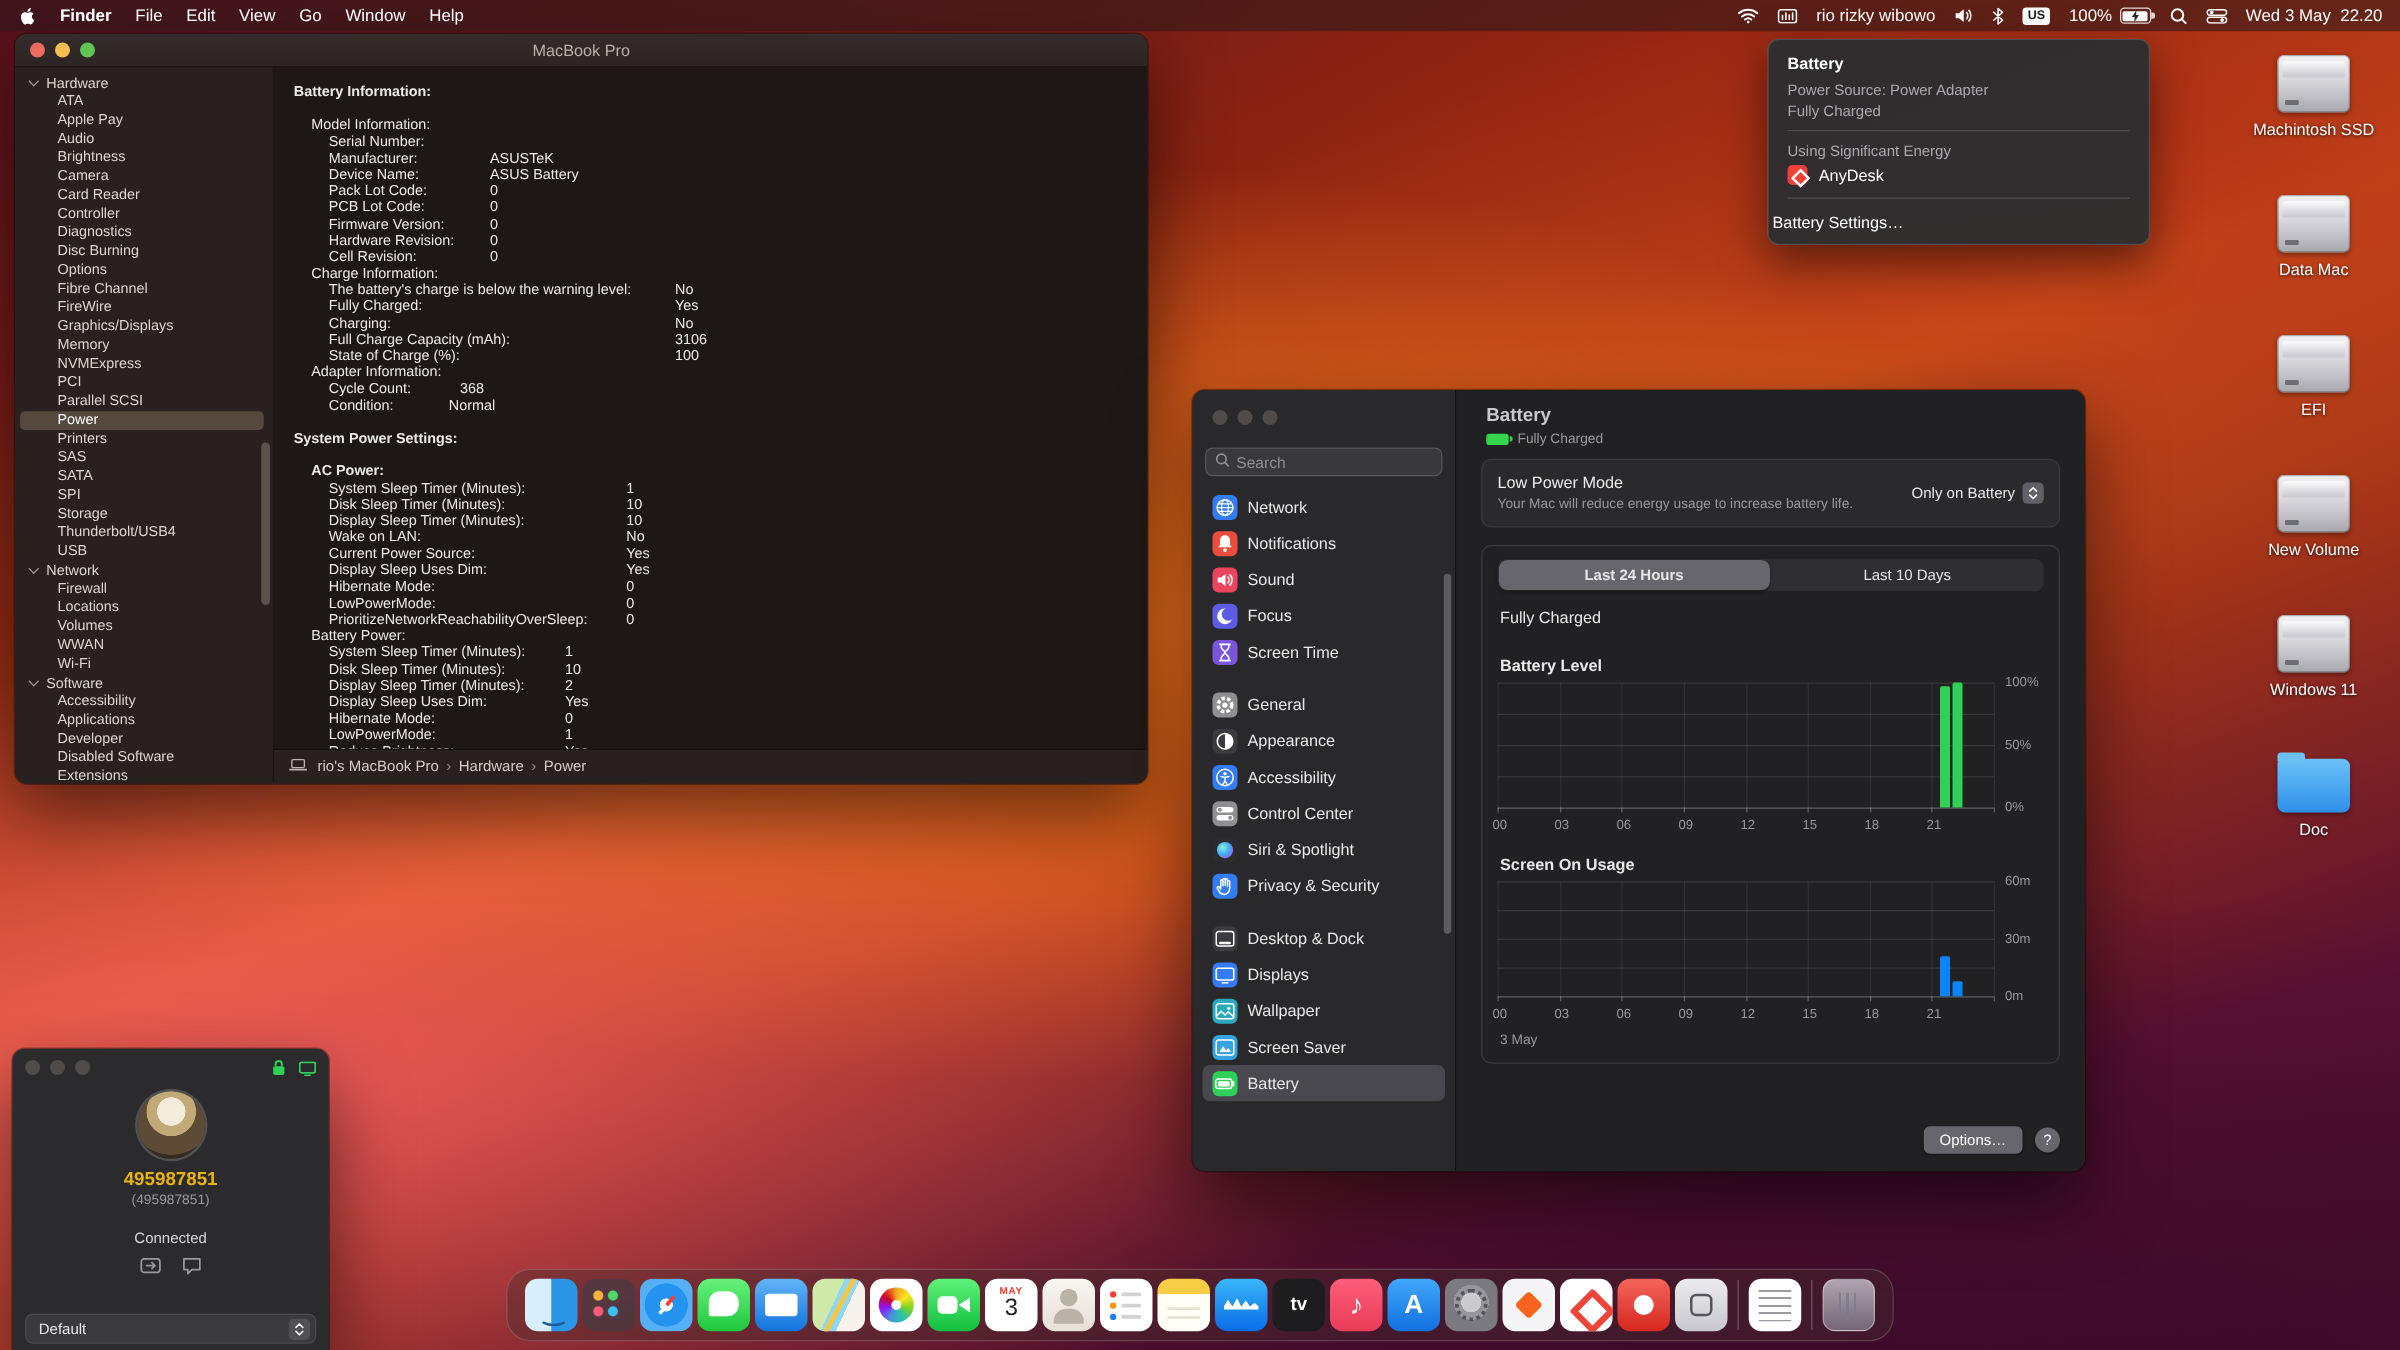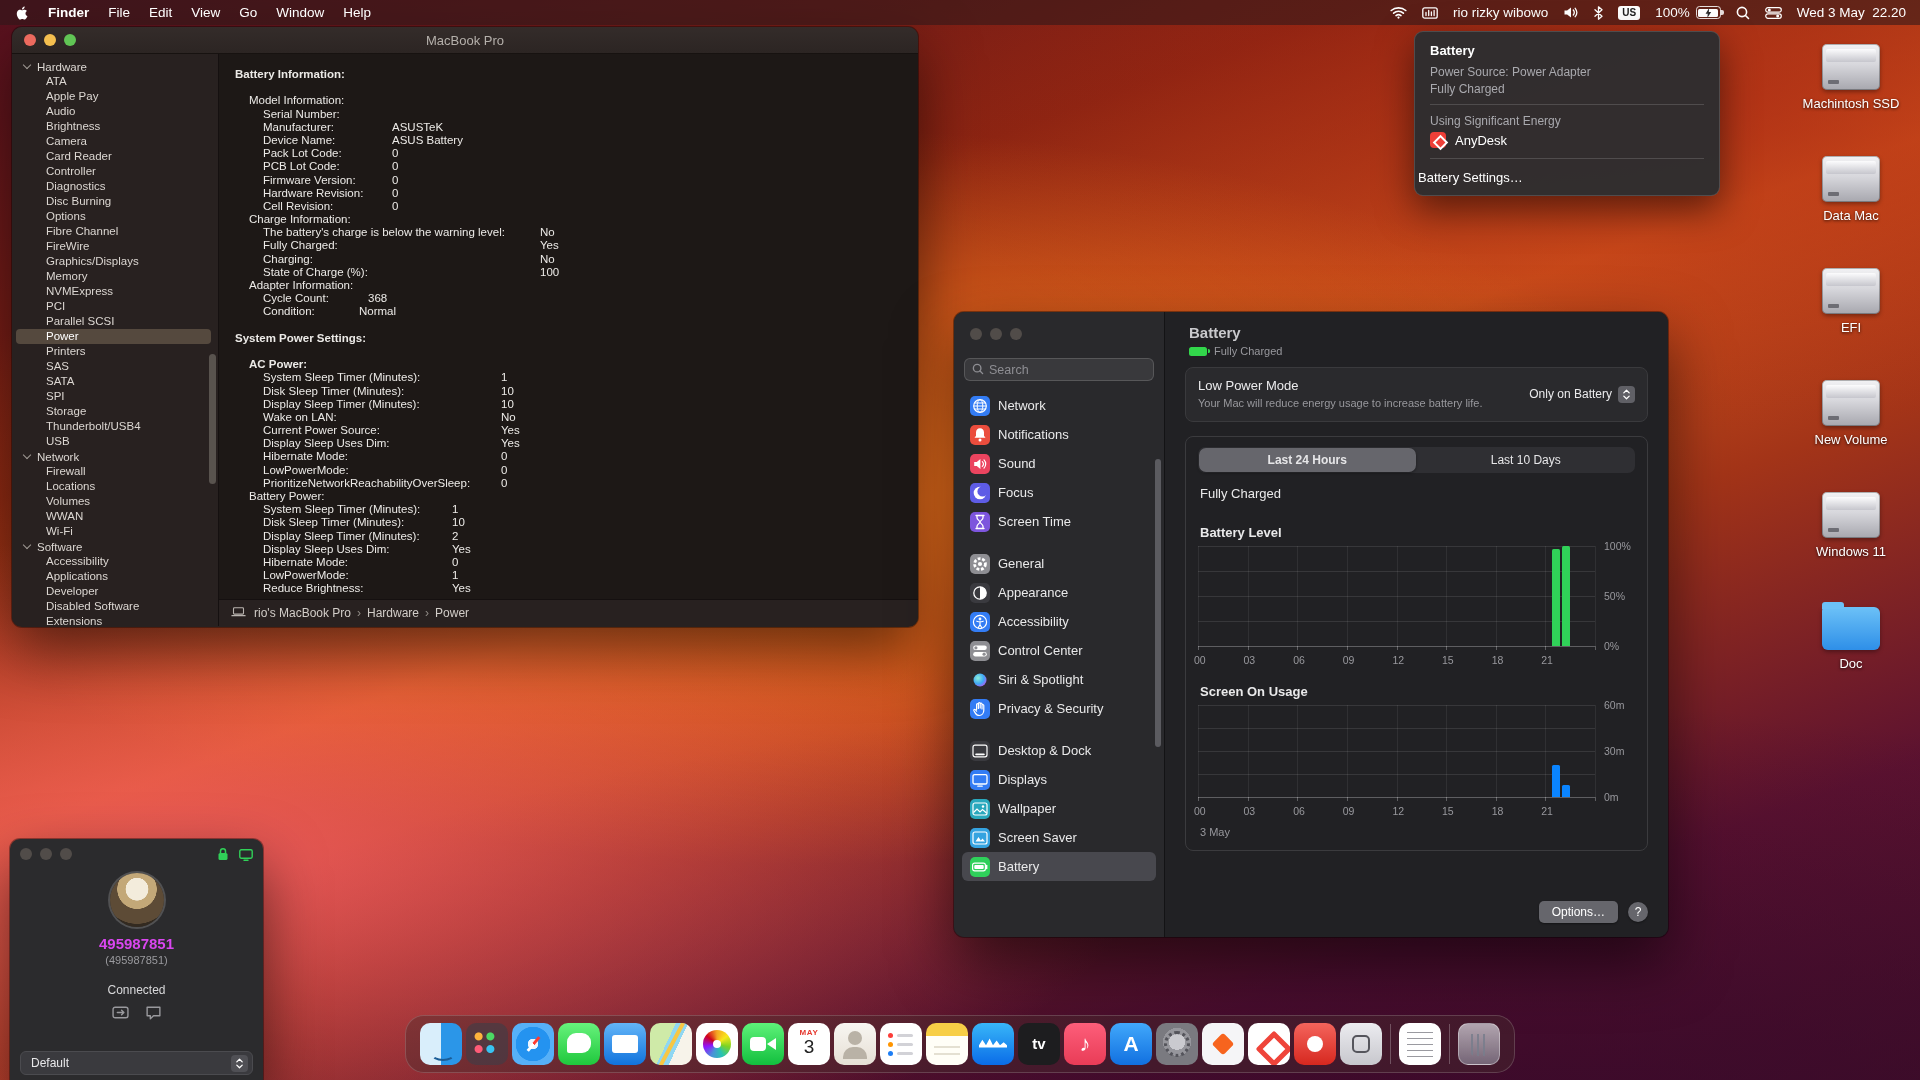--- a/index.html
+++ b/index.html
@@ -107,21 +107,21 @@
   .st-date{margin:7px 2px 0;font-size:11px;color:#98989d;}
   .st-footer{position:absolute;right:20px;bottom:14px;display:flex;align-items:center;gap:10px;}
   .st-options{background:#66666c;border:none;color:#fff;font-size:12px;padding:4px 13px;border-radius:5px;box-shadow:0 1px 2px rgba(0,0,0,.4);}
   .st-help{width:20px;height:20px;border-radius:50%;background:#66666c;border:none;color:#fff;font-size:12px;box-shadow:0 1px 2px rgba(0,0,0,.4);}
 
   
   .anydesk{left:10px;top:839px;width:253px;height:241px;background:#2b2b2d;border-radius:10px 10px 0 0;z-index:12;}
   .ad-bar{height:30px;display:flex;align-items:center;padding:0 10px;position:relative;}
   .ad-icons{position:absolute;right:10px;top:8px;display:flex;gap:10px;align-items:center;}
   .ad-avatar{width:54px;height:54px;border-radius:50%;margin:4px auto 0;background:radial-gradient(circle at 50% 30%,#f3ecdc 0 24%,#c3a878 25% 42%,#5d4b36 43% 74%,#332a20 75%);box-shadow:0 0 0 2px rgba(255,255,255,.18);}
-  .ad-id{text-align:center;font-size:15px;font-weight:700;color:#d946ef;margin-top:8px;}
+  .ad-id{text-align:center;font-size:15px;font-weight:700;color:#eab308;margin-top:8px;}
   .ad-alias{text-align:center;font-size:11px;color:#9a9a9e;margin-top:2px;}
   .ad-status{text-align:center;font-size:12px;color:#d8d8da;margin-top:17px;}
   .ad-actions{display:flex;justify-content:center;gap:16px;margin-top:8px;}
   .ad-select{position:absolute;left:10px;right:10px;top:212px;height:24px;background:#3a3a3e;border:1px solid #4b4b4f;border-radius:6px;display:flex;align-items:center;justify-content:space-between;padding:0 4px 0 10px;font-size:12px;color:#e8e8ea;}
 
   
   .desktop-icons{position:absolute;top:40px;right:4px;width:130px;z-index:3;}
   .dt-cell{height:112px;display:flex;flex-direction:column;align-items:center;}
   .dt-label{margin-top:6px;font-size:13px;color:#fff;text-shadow:0 1px 3px rgba(0,0,0,.8);white-space:nowrap;}
   .icon-drive{width:58px;height:46px;border-radius:5px;margin-top:4px;background:linear-gradient(180deg,#f2f2f4 0%,#d7d7dc 45%,#a7a7ae 100%);position:relative;box-shadow:inset 0 0 0 1px rgba(0,0,0,.28),0 2px 4px rgba(0,0,0,.35);}
@@ -338,20 +338,21 @@
               <div class="si-line"><span class="si-lab" style="margin-left: 28px;">Device Name:</span><span class="si-val" style="left: 157px;">ASUS Battery</span></div>
               <div class="si-line"><span class="si-lab" style="margin-left: 28px;">Pack Lot Code:</span><span class="si-val" style="left: 157px;">0</span></div>
               <div class="si-line"><span class="si-lab" style="margin-left: 28px;">PCB Lot Code:</span><span class="si-val" style="left: 157px;">0</span></div>
               <div class="si-line"><span class="si-lab" style="margin-left: 28px;">Firmware Version:</span><span class="si-val" style="left: 157px;">0</span></div>
               <div class="si-line"><span class="si-lab" style="margin-left: 28px;">Hardware Revision:</span><span class="si-val" style="left: 157px;">0</span></div>
               <div class="si-line"><span class="si-lab" style="margin-left: 28px;">Cell Revision:</span><span class="si-val" style="left: 157px;">0</span></div>
               <div class="si-line"><span class="si-lab" style="margin-left: 14px;">Charge Information:</span></div>
               <div class="si-line"><span class="si-lab" style="margin-left: 28px;">The battery's charge is below the warning level:</span><span class="si-val" style="left: 305px;">No</span></div>
               <div class="si-line"><span class="si-lab" style="margin-left: 28px;">Fully Charged:</span><span class="si-val" style="left: 305px;">Yes</span></div>
               <div class="si-line"><span class="si-lab" style="margin-left: 28px;">Charging:</span><span class="si-val" style="left: 305px;">No</span></div>
+              <div class="si-line"><span class="si-lab" style="margin-left: 28px;">Full Charge Capacity (mAh):</span><span class="si-val" style="left: 305px;">3106</span></div>
               <div class="si-line"><span class="si-lab" style="margin-left: 28px;">State of Charge (%):</span><span class="si-val" style="left: 305px;">100</span></div>
               <div class="si-line"><span class="si-lab" style="margin-left: 14px;">Adapter Information:</span></div>
               <div class="si-line"><span class="si-lab" style="margin-left: 28px;">Cycle Count:</span><span class="si-val" style="left: 133px;">368</span></div>
               <div class="si-line"><span class="si-lab" style="margin-left: 28px;">Condition:</span><span class="si-val" style="left: 124px;">Normal</span></div>
               <div class="si-line"><span class="si-lab" style="margin-left: 0px;">&nbsp;</span></div>
               <div class="si-line si-bold"><span class="si-lab" style="margin-left: 0px;">System Power Settings:</span></div>
               <div class="si-line"><span class="si-lab" style="margin-left: 0px;">&nbsp;</span></div>
               <div class="si-line"><span class="si-lab" style="margin-left: 14px; font-weight: bold;">AC Power:</span></div>
               <div class="si-line"><span class="si-lab" style="margin-left: 28px;">System Sleep Timer (Minutes):</span><span class="si-val" style="left: 266px;">1</span></div>
               <div class="si-line"><span class="si-lab" style="margin-left: 28px;">Disk Sleep Timer (Minutes):</span><span class="si-val" style="left: 266px;">10</span></div>

